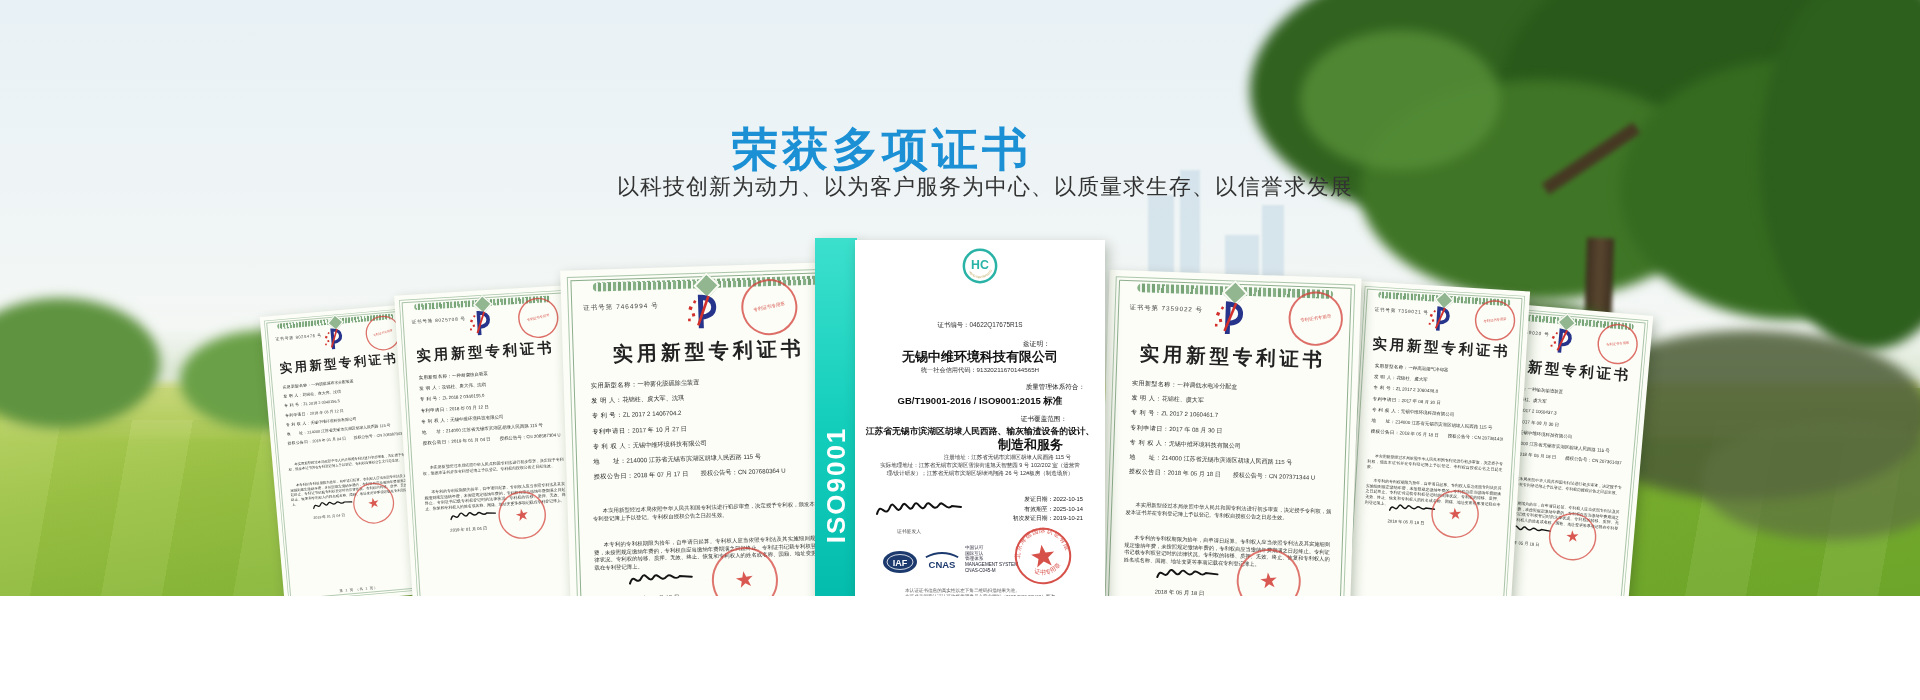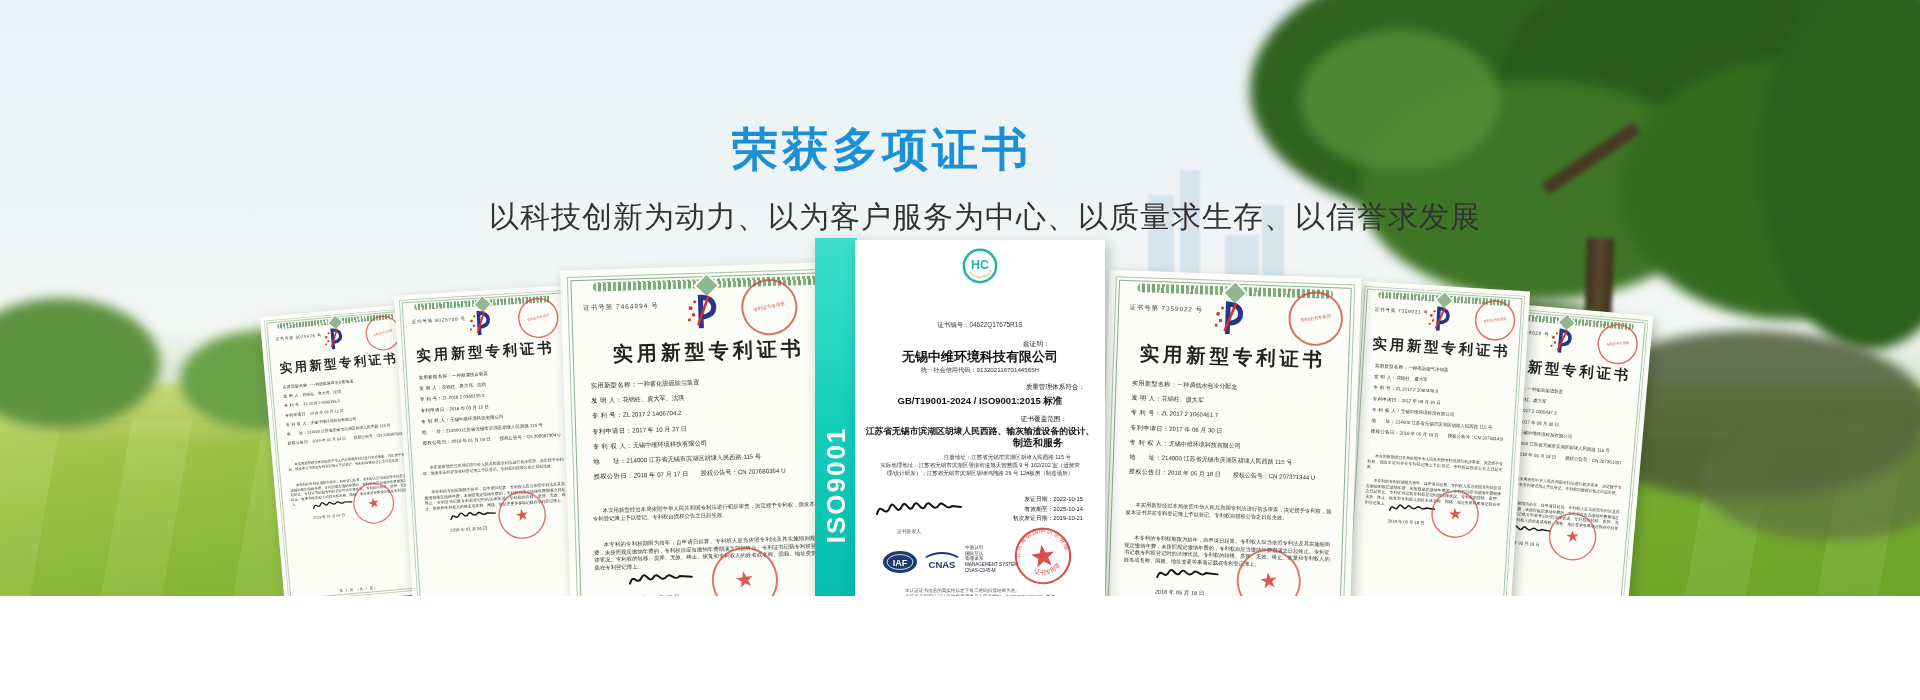--- a/index.html
+++ b/index.html
@@ -13,22 +13,22 @@
   .grass{position:absolute;left:0;right:0;top:388px;bottom:0;
     background:linear-gradient(170deg,#b9d25e 0%,#9cc244 22%,#88b737 45%,#79ae2e 70%,#6ea72a 100%);}
   .grass-far{position:absolute;left:0;right:0;top:382px;height:56px;background:linear-gradient(180deg,#cdd983 0%,#aecb56 100%);filter:blur(3px);opacity:.9;}
   .mow{position:absolute;left:0;right:0;top:420px;bottom:0;opacity:.25;
     background:repeating-linear-gradient(100deg,rgba(255,255,255,.25) 0 60px,rgba(60,110,30,.15) 60px 130px);}
   .trunk{position:absolute;left:1583px;top:238px;width:27px;height:240px;background:linear-gradient(90deg,#3c2f1e,#5a4630,#3c2f1e);filter:blur(2px);transform:rotate(2deg);}
   .branch{position:absolute;left:1536px;top:152px;width:110px;height:13px;background:#463823;filter:blur(2.5px);transform:rotate(-34deg);}
   
   .title{position:absolute;top:88px;left:882px;transform:translateX(-50%);z-index:3;
     font-size:46px;font-weight:800;letter-spacing:4px;color:#1b90d5;white-space:nowrap;}
-  .subtitle{position:absolute;top:167px;left:985px;transform:translateX(-50%);z-index:3;
-    font-size:30px;color:#333;letter-spacing:1px;white-space:nowrap;}
+  .subtitle{position:absolute;top:150px;left:985px;transform:translateX(-50%);z-index:3;
+    font-size:22px;color:#333;letter-spacing:1px;white-space:nowrap;}
   
   .cert{position:absolute;box-shadow:3px 5px 12px rgba(35,55,25,.30);}
   .pcert{background:#fbfdf6;overflow:hidden;}
   .pcontent{position:absolute;left:0;top:0;transform-origin:0 0;}
   .pframe{position:absolute;inset:10px;border:1.5px solid #8cae8c;box-shadow:0 0 0 2.5px #fbfdf6,0 0 0 3.5px #aac6aa;}
   .garland{position:absolute;top:13px;left:11%;right:11%;height:9px;border-radius:5px;opacity:.9;
     background:repeating-linear-gradient(90deg,#7ca87c 0 3px,#e8f1e8 3px 5px,#699969 5px 8px,#f3f8f3 8px 10px);}
   .garland::after{content:"";position:absolute;left:50%;top:-3px;width:15px;height:15px;transform:translateX(-50%) rotate(45deg);background:#86ae86;border:2px solid #fbfdf6;}
   .pnum{position:absolute;top:34px;left:22px;font-size:6.5px;color:#444;letter-spacing:1px;white-space:nowrap;}
   .plogo{position:absolute;top:26px;left:50%;transform:translateX(-54%);width:40px;height:40px;}
@@ -69,21 +69,21 @@
   .hc-logo{position:absolute;top:7px;left:50%;transform:translateX(-50%);width:38px;height:38px;}
   .iso-title{position:absolute;top:52px;left:0;right:0;margin:0;text-align:center;font-size:16.5px;font-weight:800;letter-spacing:2px;color:#111;}
   .iso-certno{position:absolute;top:81px;left:0;right:0;text-align:center;font-size:6.4px;color:#333;}
   .iso-certify{position:absolute;top:99px;right:55px;font-size:6.8px;color:#222;}
   .iso-company{position:absolute;top:108px;left:0;right:0;margin:0;text-align:center;font-size:13px;font-weight:800;color:#111;}
   .iso-credit{position:absolute;top:126px;left:0;right:0;text-align:center;font-size:6.2px;color:#333;}
   .iso-conform{position:absolute;top:143px;right:20px;font-size:6.6px;color:#222;}
   .iso-standard{position:absolute;top:155px;left:0;right:0;text-align:center;font-size:9.5px;font-weight:800;color:#111;}
   .iso-scopelabel{position:absolute;top:175px;right:38px;font-size:6.6px;color:#222;}
   .iso-scope1{position:absolute;top:186px;left:0;right:0;text-align:center;font-size:8.8px;font-weight:800;color:#111;}
-  .iso-scope2{position:absolute;top:196px;right:42px;font-size:10px;font-weight:800;color:#111;}
+  .iso-scope2{position:absolute;top:196px;right:42px;font-size:13px;font-weight:800;color:#111;}
   .iso-regaddr{position:absolute;top:214px;right:34px;font-size:5.5px;color:#333;}
   .iso-addr1{position:absolute;top:222px;left:0;right:0;text-align:center;font-size:5.5px;color:#333;}
   .iso-addr2{position:absolute;top:230px;left:0;right:0;text-align:center;font-size:5.5px;color:#333;}
   .iso-sig{position:absolute;left:18px;top:254px;width:92px;height:30px;}
   .iso-signer{position:absolute;left:42px;top:288px;font-size:4.8px;color:#444;}
   .iso-dates{position:absolute;top:255px;right:22px;text-align:right;}
   .iso-dates div{font-size:5.8px;line-height:9.6px;color:#222;}
   .iaf-logo{position:absolute;left:26px;top:309px;width:38px;height:26px;}
   .cnas-logo{position:absolute;left:68px;top:310px;width:38px;height:25px;}
   .accred{position:absolute;left:110px;top:305px;font-size:4.6px;line-height:5.7px;color:#223;}
@@ -344,21 +344,21 @@
       <circle cx="20" cy="20" r="17" fill="none" stroke="#29b3a6" stroke-width="2.6"></circle>
       <text x="20" y="23" text-anchor="middle" font-size="13" font-weight="bold" fill="#29b3a6" font-family="Liberation Sans, sans-serif">HC</text>
       <path id="hcArc" d="M 7 24 A 14 14 0 0 0 33 24" fill="none"></path>
       <text font-size="3" fill="#b79b4e"><textPath href="#hcArc" startOffset="8%">HEAD CERTIFICATION</textPath></text>
     </svg>
     <div class="iso-certno">证书编号：04622Q17675R1S</div>
     <div class="iso-certify">兹证明：</div>
     <h3 class="iso-company">无锡中维环境科技有限公司</h3>
     <div class="iso-credit">统一社会信用代码：91320211670144565H</div>
     <div class="iso-conform">质量管理体系符合：</div>
-    <div class="iso-standard">GB/T19001-2024 / ISO9001:2015 标准</div>
+    <div class="iso-standard">GB/T19001-2016 / ISO9001:2015 标准</div>
     <div class="iso-scopelabel">证书覆盖范围：</div>
     <div class="iso-scope1">江苏省无锡市滨湖区胡埭人民西路、输灰输渣设备的设计、</div>
     <div class="iso-scope2">制造和服务</div>
     <div class="iso-regaddr">注册地址：江苏省无锡市滨湖区胡埭人民西路 115 号</div>
     <div class="iso-addr1">实际地理地址：江苏省无锡市滨湖区雪浪街道旭天智慧园 9 号 102/202 室（运营管</div>
     <div class="iso-addr2">理/设计研发）；江苏省无锡市滨湖区胡埭鸿翔路 26 号 12#板房（制造场所）</div>
     <svg class="iso-sig" viewBox="0 0 92 30">
       <path d="M4 20 C8 6 12 26 17 13 C21 4 24 24 29 12 C33 4 36 22 41 11 C45 4 48 21 53 11 C57 4 60 20 66 11 C70 5 73 18 79 12 L88 13" fill="none" stroke="#101010" stroke-width="2" stroke-linecap="round"></path>
     </svg>
     <div class="iso-signer">证书签发人</div>

